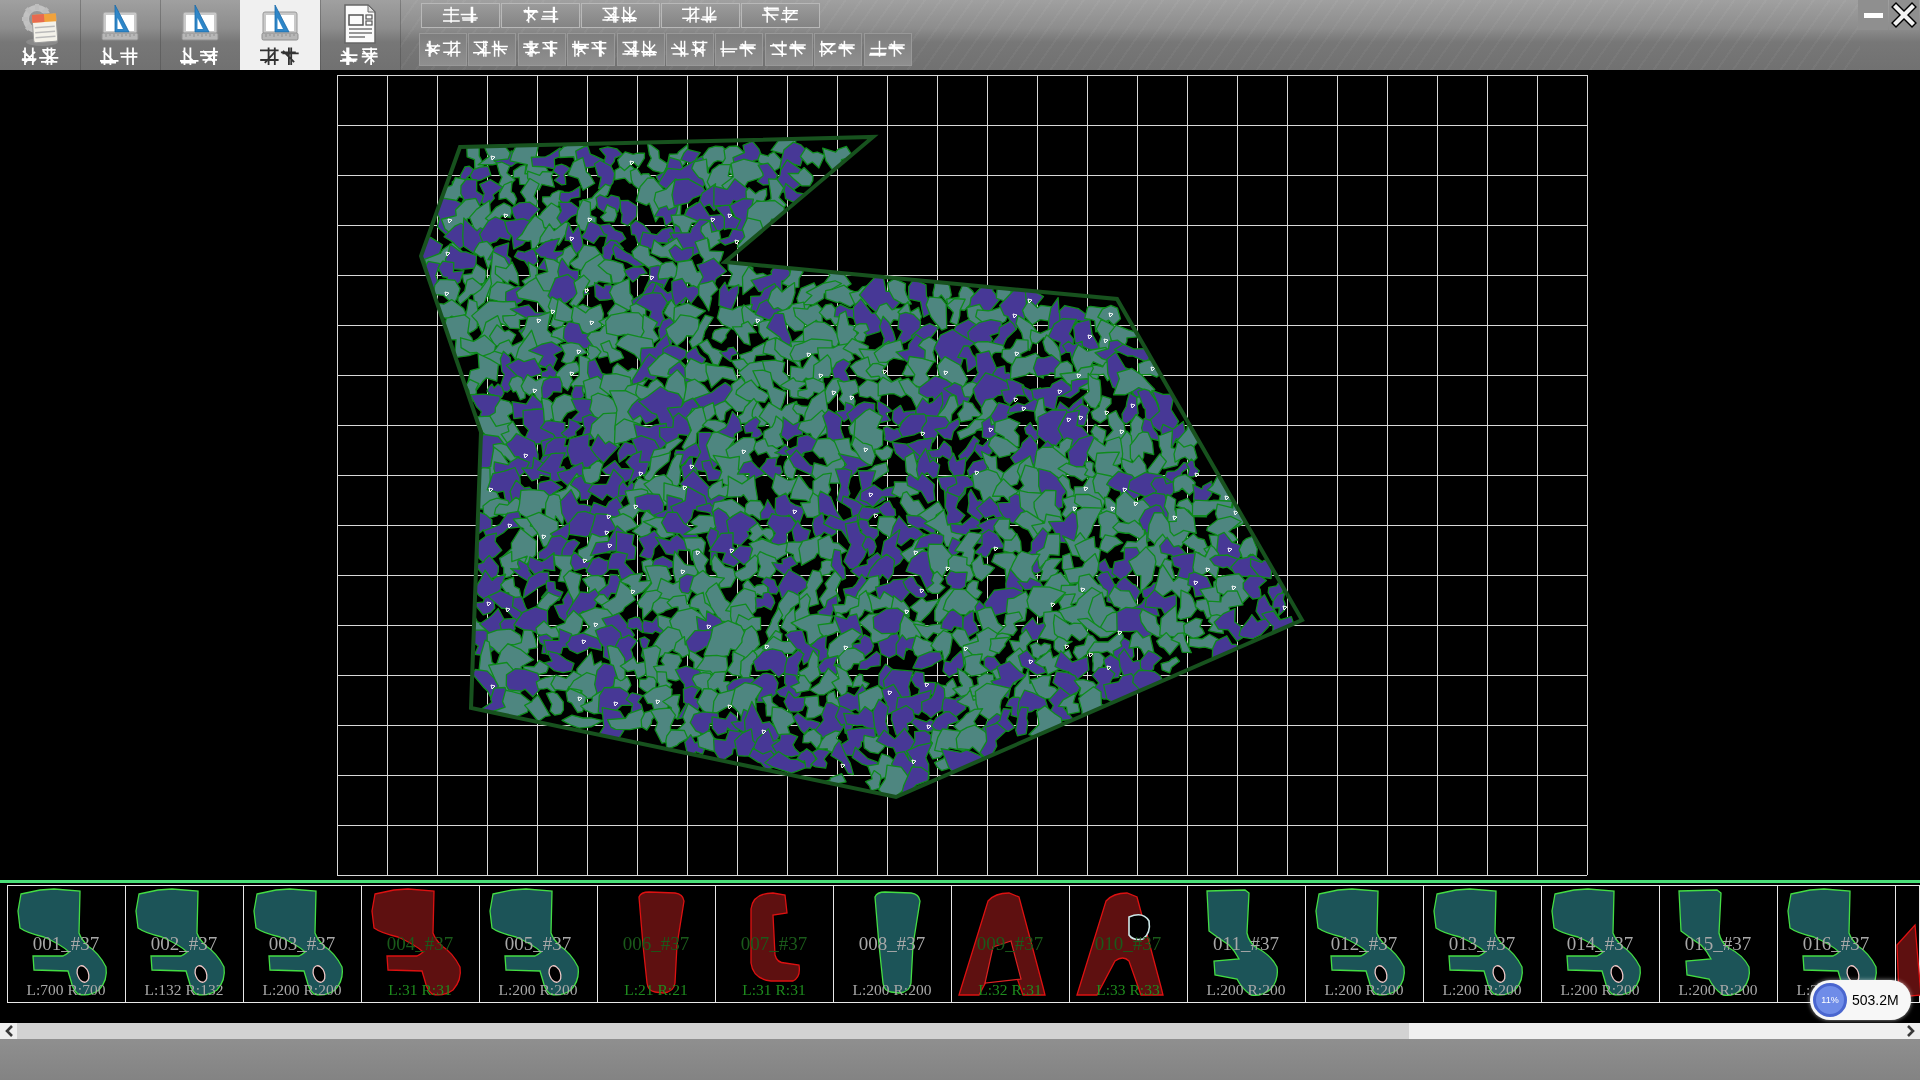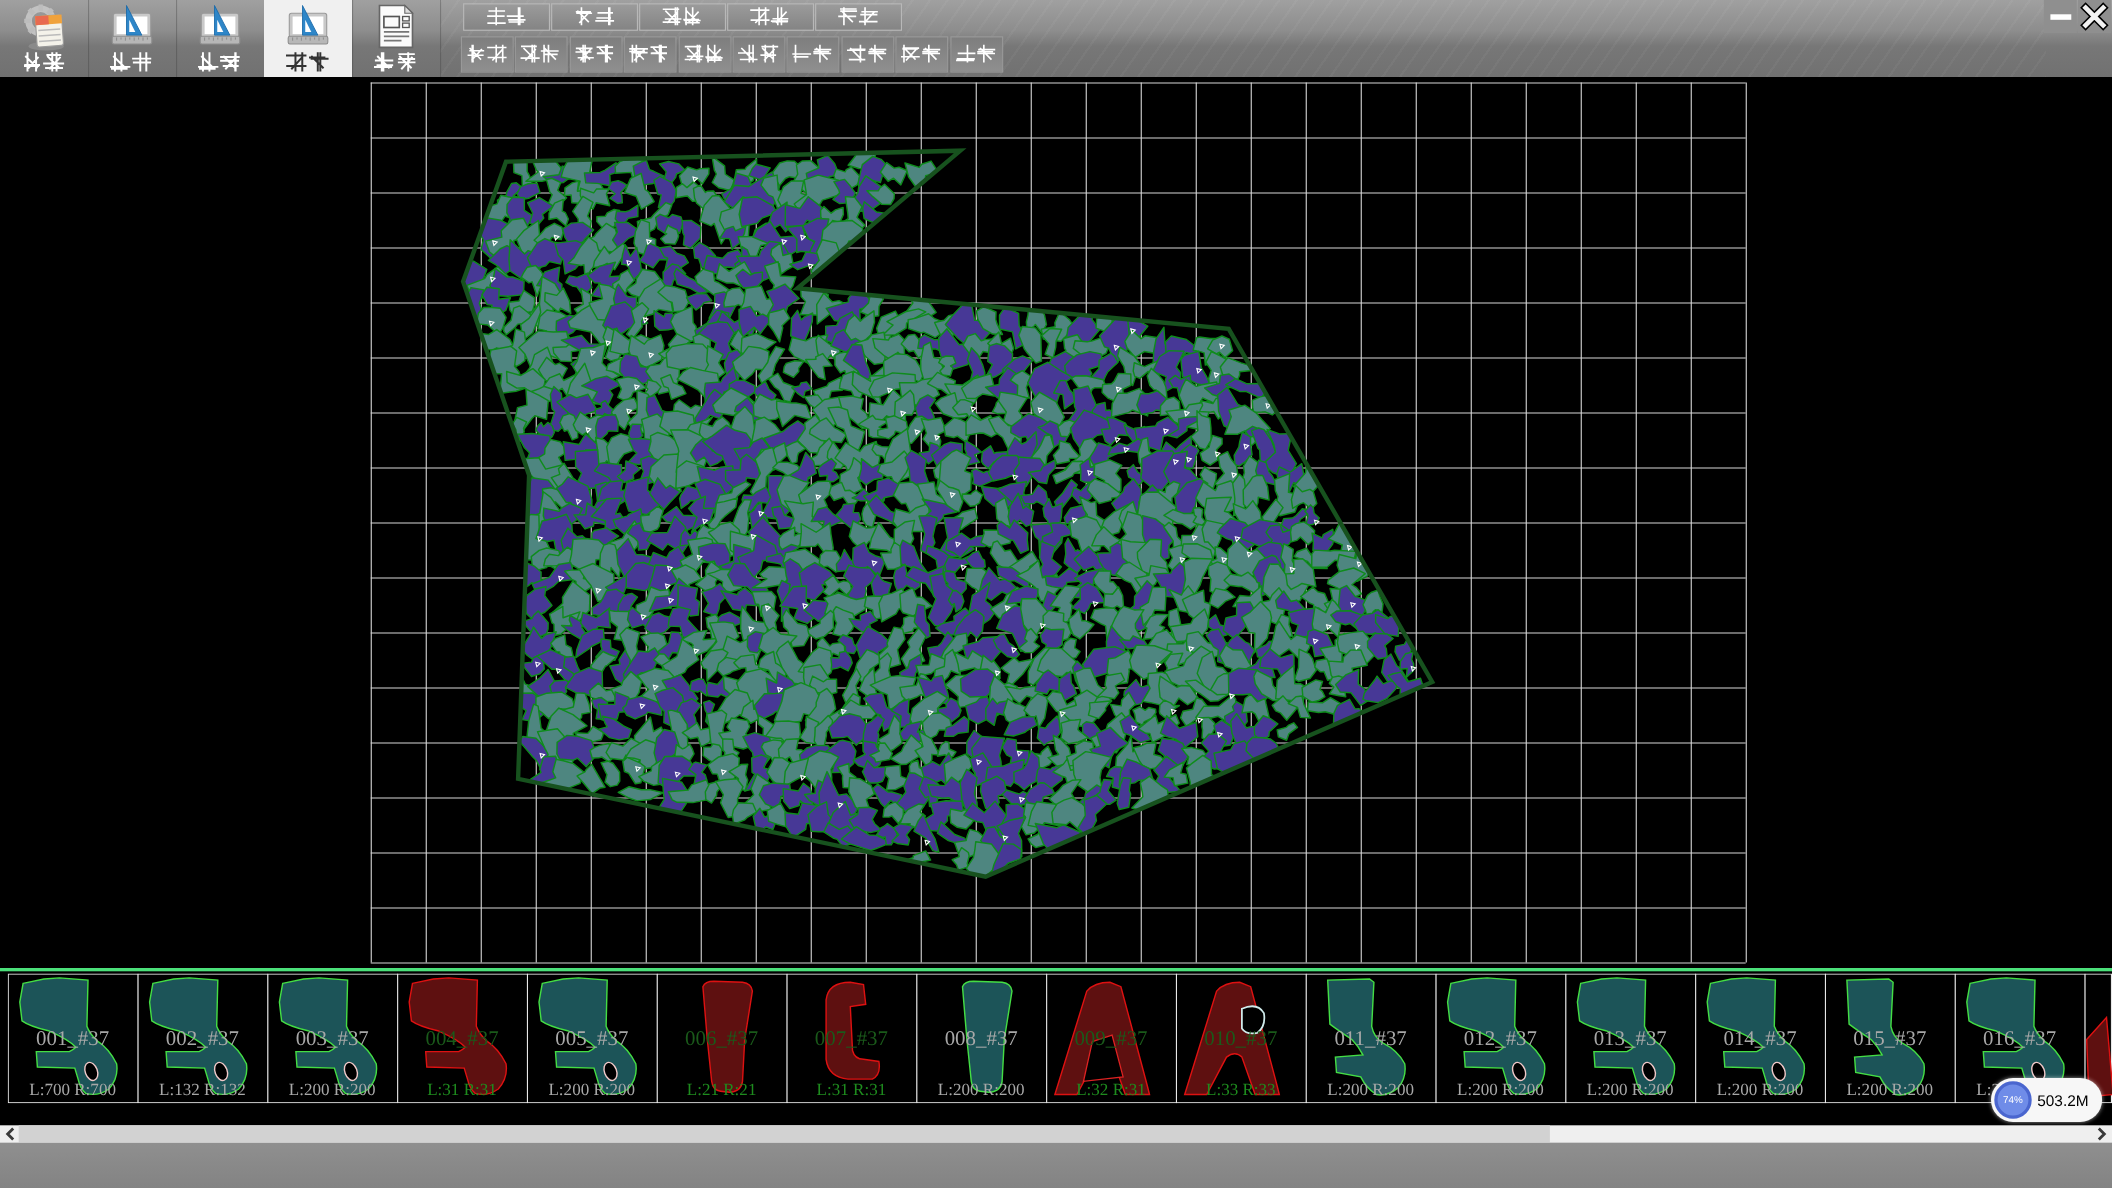--- a/index.html
+++ b/index.html
@@ -1483,14 +1483,14 @@
 <div style="position:absolute;left:17px;top:0;width:1392px;height:16px;background:#d2d2d2"></div>
 <svg width="16" height="16" style="position:absolute;left:2px;top:0">
       <path d="M10,3 L5,8 L10,13" stroke="#3a3a3a" stroke-width="2.6" fill="none"></path>
     </svg>
 <svg width="16" height="16" style="position:absolute;left:1902px;top:0">
       <path d="M6,3 L11,8 L6,13" stroke="#3a3a3a" stroke-width="2.6" fill="none"></path>
     </svg>
 </div>
 <div style="position:absolute;left:0;top:1039px;width:1920px;height:41px;background:linear-gradient(180deg,#8f8f8f,#838383)"></div>
 <div style="position:absolute;left:1810px;top:980px;width:101px;height:40px;background:#f7f7f7;border-radius:20px;box-shadow:0 0 4px rgba(255,255,255,0.6)">
-<div style="position:absolute;left:3px;top:3px;width:34px;height:34px;border-radius:17px;background:#6f8ce8;border:3px solid #4a66cf;box-sizing:border-box;color:#fff;font-size:9px;text-align:center;line-height:28px">74%</div>
+<div style="position:absolute;left:3px;top:3px;width:34px;height:34px;border-radius:17px;background:#6f8ce8;border:3px solid #4a66cf;box-sizing:border-box;color:#fff;font-size:9px;text-align:center;line-height:28px">11%</div>
 <div style="position:absolute;left:42px;top:0;height:40px;line-height:40px;color:#000;font-size:14px">503.2M</div>
 </div>
 </body></html>

